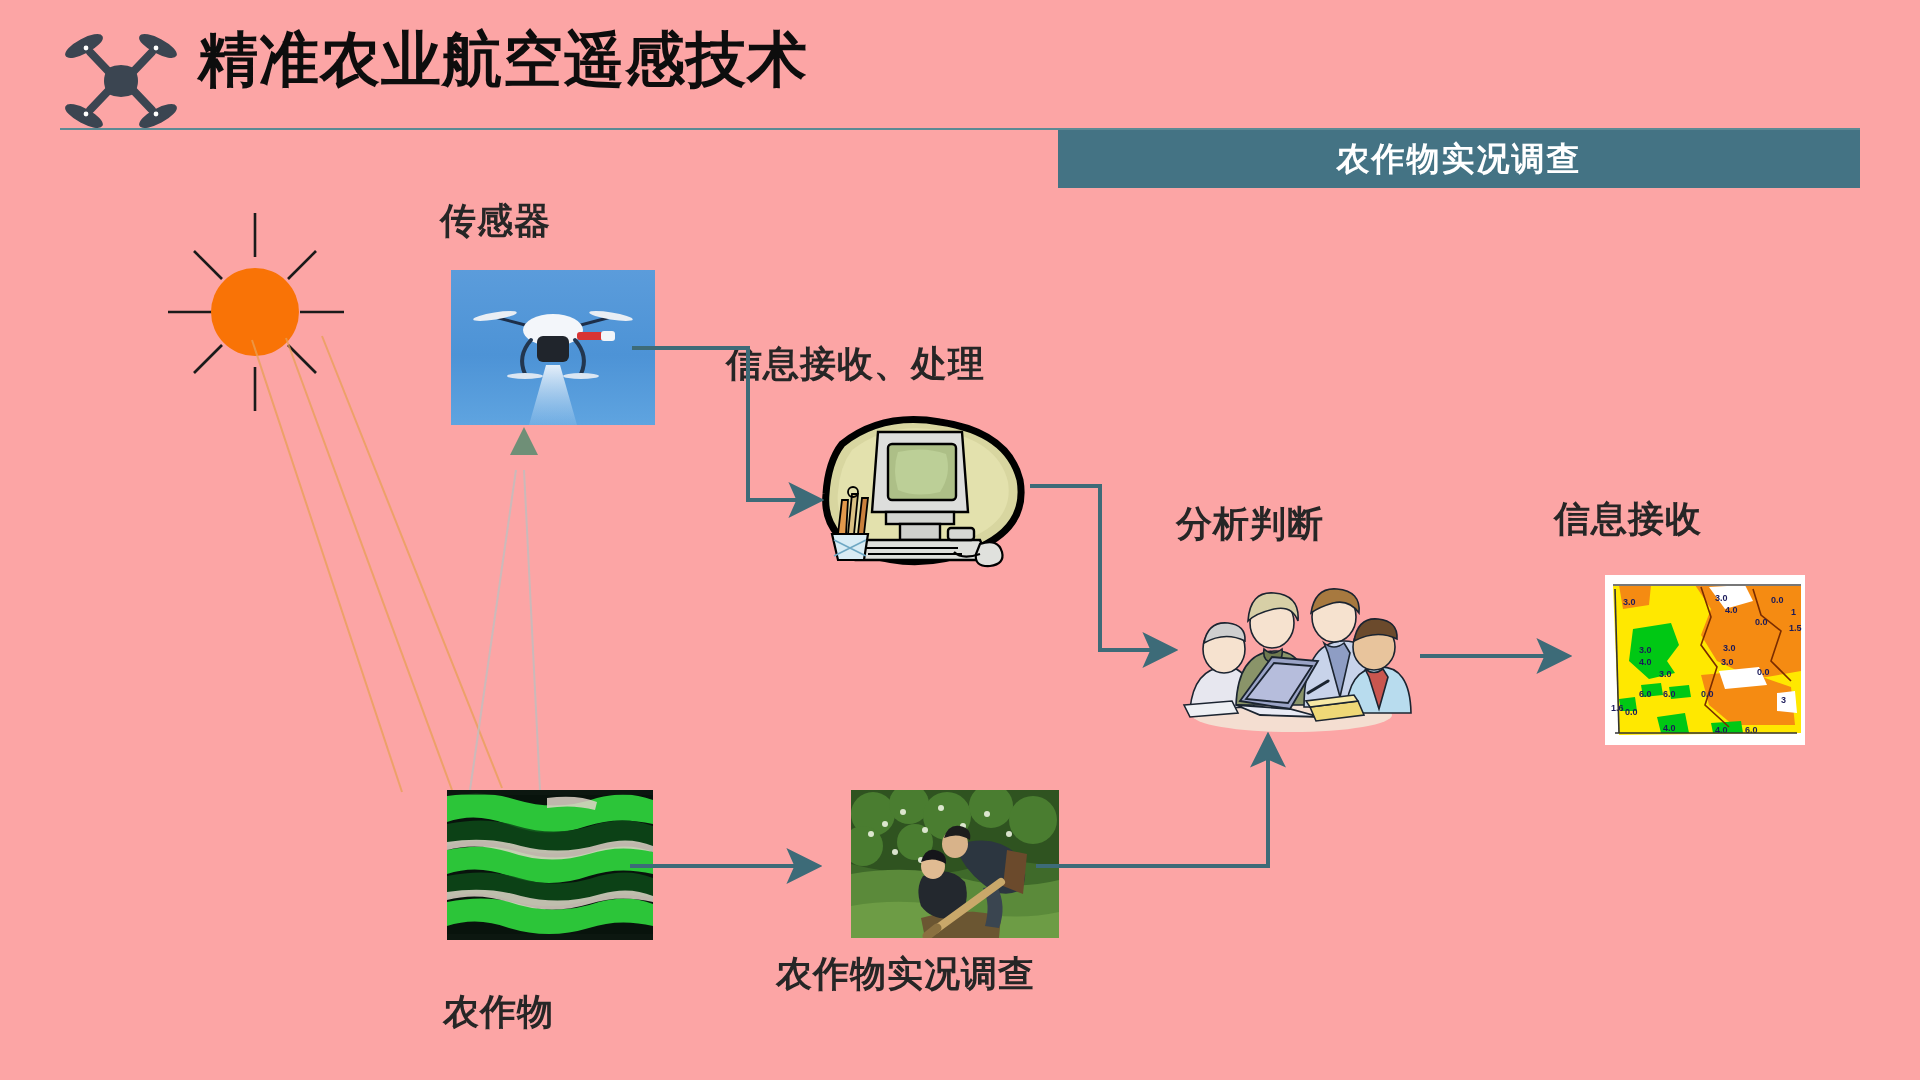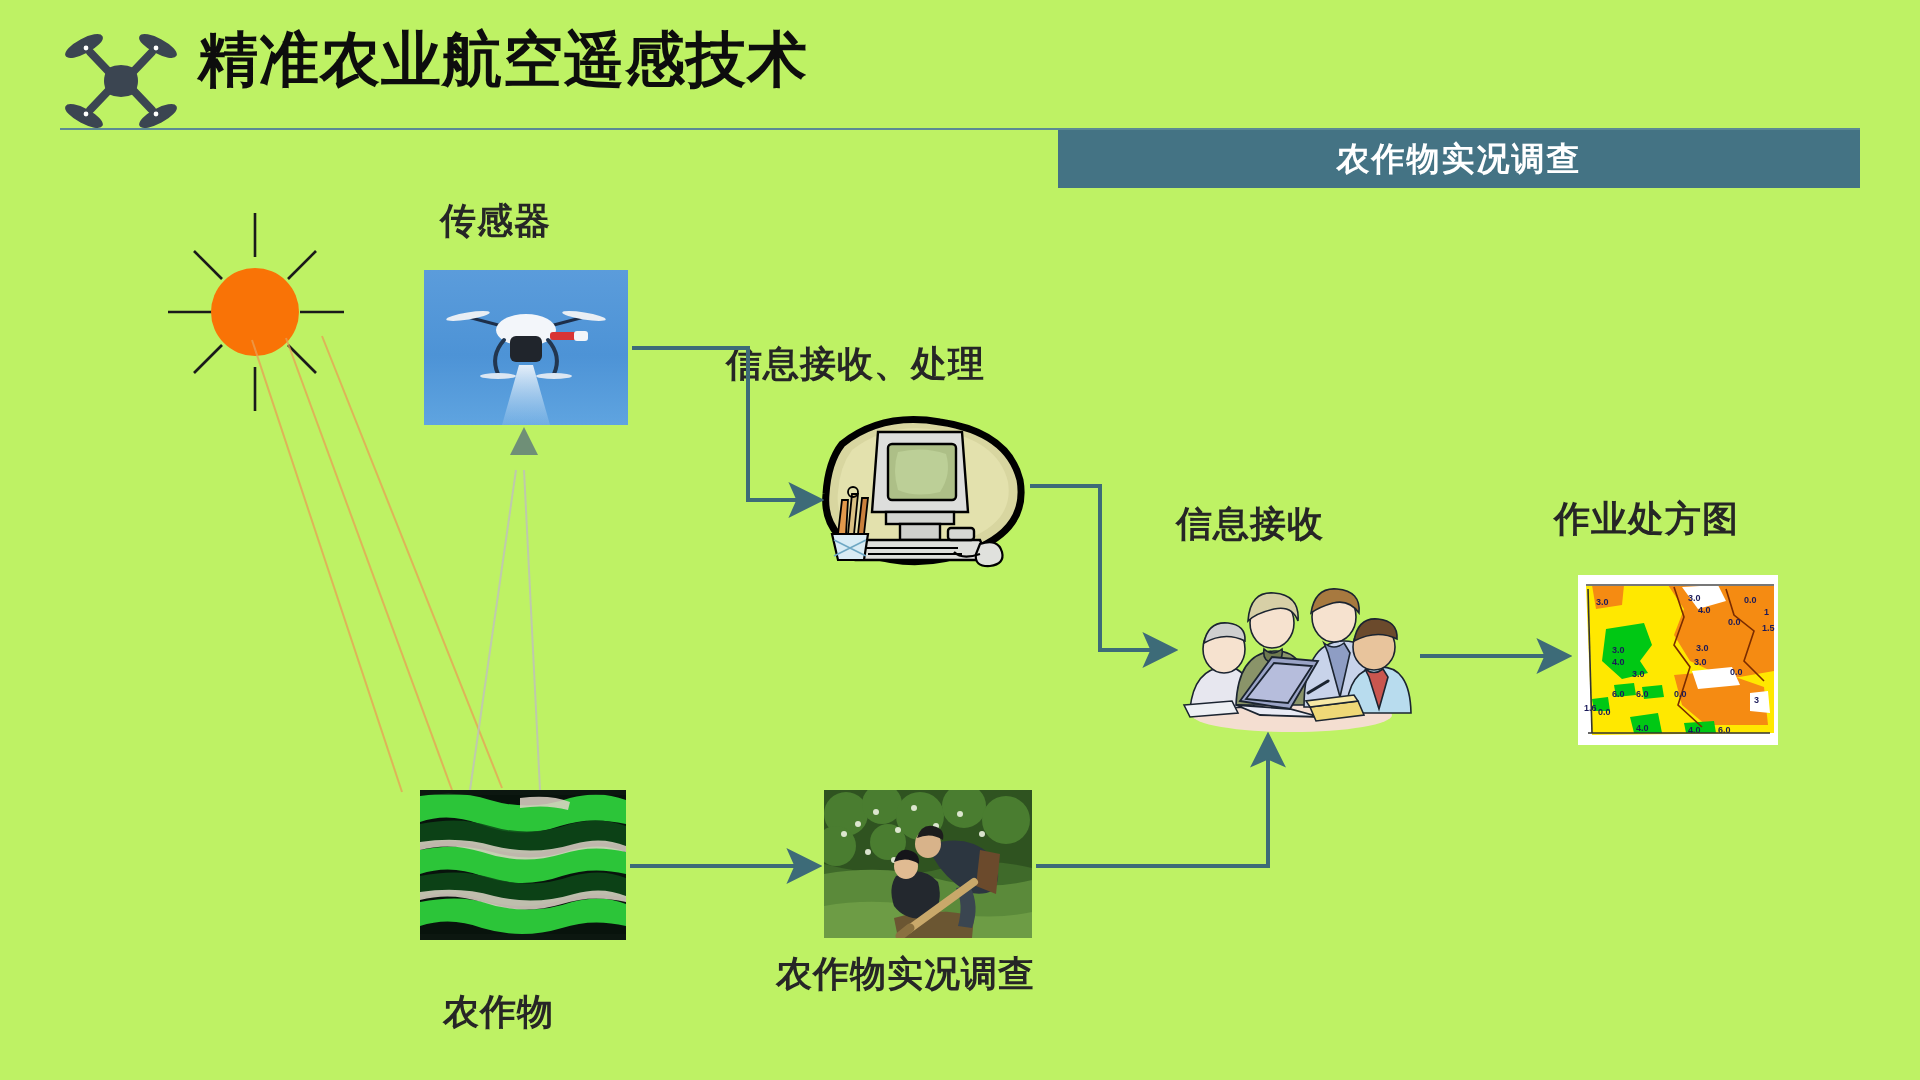--- a/index.html
+++ b/index.html
@@ -3,21 +3,21 @@
 <meta charset="utf-8">
 <style>
   html,body{margin:0;padding:0;}
   body{
     width:1920px;height:1080px;
     background:#ffffff;
     font-family:"Liberation Sans","DejaVu Sans",sans-serif;
     overflow:hidden;
     position:relative;
   }
-  .slide{position:absolute;inset:0;background:#bef264;}
+  .slide{position:absolute;inset:0;background:#fca5a5;}
 
   
   .header-logo{
     position:absolute;left:62px;top:26px;width:118px;height:110px;
   }
   .title-text{
     position:absolute;left:198px;top:28px;
     font-size:60px;font-weight:bold;color:#0d0d0d;
     letter-spacing:1px;white-space:nowrap;line-height:1.08;
   }
@@ -38,21 +38,21 @@
   
   .dlabel{
     position:absolute;font-size:36px;font-weight:bold;color:#262626;
     white-space:nowrap;letter-spacing:1px;
   }
 
   
   .sun-wrap{position:absolute;left:150px;top:205px;width:240px;height:250px;}
 
   
-  .tile{position:absolute;overflow:hidden;}
+  .tile{position:absolute;overflow:hidden;margin-left:27px;}
 
   
   .drone-tile{left:424px;top:270px;width:204px;height:155px;}
   .sky{position:absolute;inset:0;background:linear-gradient(180deg,#5b9cdb 0%,#4d93d6 55%,#5fa4e0 100%);}
 
   
   .crop-tile{left:420px;top:790px;width:206px;height:150px;background:#07120b;}
 
   
   .orchard-tile{left:824px;top:790px;width:208px;height:148px;background:#3b5a24;}
@@ -233,21 +233,21 @@
       </g>
 
       <g stroke="#1b2430" stroke-width="1.6">
         <path d="M16 130 L64 126 L70 138 L22 142 Z" fill="#eef0f4"></path>
         <path d="M142 132 L190 126 L196 140 L148 146 Z" fill="#efd877"></path>
         <path d="M142 132 L190 126 L186 120 L138 126 Z" fill="#f7e9a6"></path>
       </g>
       <path d="M140 118 L160 106" stroke="#1b2430" stroke-width="3" stroke-linecap="round"></path>
     </svg>
   </div>
-  <div class="dlabel" style="left:1176px;top:500px;">信息接收</div>
+  <div class="dlabel" style="left:1176px;top:500px;">分析判断</div>
 
   <div class="tile map-tile">
     <svg viewBox="0 0 200 170" width="200" height="170">
       <path d="M8 10 L196 10 L196 158 L14 160 Z" fill="#FFE800"></path>
       <g fill="#F58B12">
         <path d="M90 10 L196 10 L196 96 L150 104 L112 86 L96 60 L106 34 Z"></path>
         <path d="M96 100 L140 96 L186 112 L190 150 L128 150 L104 130 Z"></path>
         <path d="M14 10 L46 10 L44 30 L18 34 Z"></path>
       </g>
       <g fill="#FFFFFF">
@@ -289,21 +289,21 @@
         <text x="58" y="156">4.0</text>
           <text x="110" y="158">4.0</text>
         <text x="140" y="158">6.0</text>
         <text x="176" y="128">3</text>
       </g>
       <line x1="8" y1="10" x2="196" y2="10" stroke="#777" stroke-width="2"></line>
       <line x1="10" y1="158" x2="192" y2="158" stroke="#333" stroke-width="1.6"></line>
       <line x1="10" y1="14" x2="14" y2="158" stroke="#333" stroke-width="1.6"></line>
     </svg>
   </div>
-  <div class="dlabel" style="left:1554px;top:495px;">作业处方图</div>
+  <div class="dlabel" style="left:1554px;top:495px;">信息接收</div>
 
   <div class="tile crop-tile">
     <svg viewBox="0 0 206 150" width="206" height="150">
       <rect width="206" height="150" fill="#08130c"></rect>
       <g fill="#2ecf3c" opacity="0.95">
         <path d="M0 6 Q40 0 70 10 Q110 22 150 8 Q180 0 206 10 L206 34 Q170 26 140 36 Q100 50 60 34 Q28 22 0 32 Z"></path>
         <path d="M0 60 Q40 52 72 62 Q112 74 152 60 Q182 52 206 62 L206 84 Q172 76 142 86 Q102 100 62 86 Q30 74 0 84 Z"></path>
         <path d="M0 112 Q40 104 72 114 Q112 126 152 112 Q182 104 206 114 L206 136 Q172 128 142 138 Q102 150 62 138 Q30 126 0 136 Z"></path>
       </g>
       <g fill="#0d4a18" opacity="0.85">

